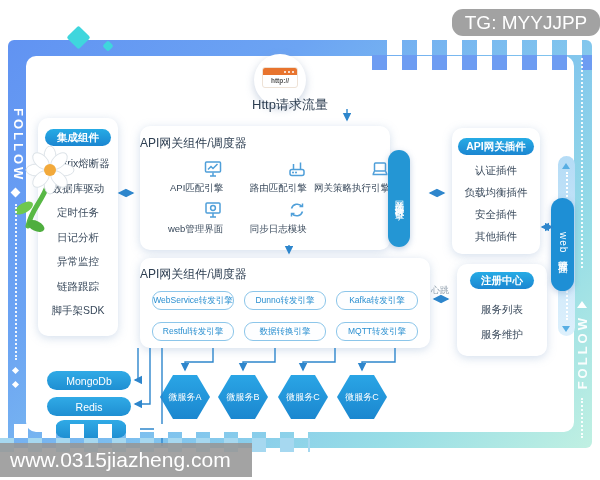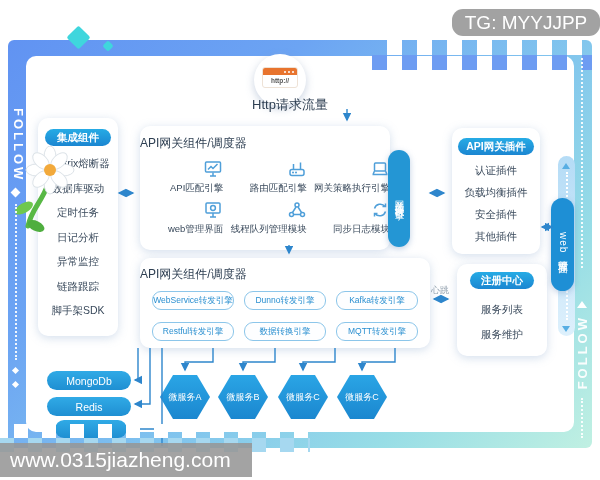--- a/index.html
+++ b/index.html
@@ -233,31 +233,20 @@
             <rect x="3" y="3" width="14" height="10" rx="1"></rect>
             <circle cx="10" cy="8" r="2.4"></circle>
             <path d="M7,17 h6 M10,13 v4"></path>
           </g>
         </svg>
         <span class="mlabel">web管理界面</span>
       </div>
       <div class="mod">
         <svg class="mico" viewBox="0 0 20 20">
           <g stroke="#4f9fd9" stroke-width="1.5" fill="none">
-            <circle cx="10" cy="5" r="2"></circle>
-            <circle cx="4.5" cy="14.5" r="2"></circle>
-            <circle cx="15.5" cy="14.5" r="2"></circle>
-            <path d="M9,7 L5.5,12.5 M11,7 L14.5,12.5 M6.5,14.5 h7"></path>
-          </g>
-        </svg>
-        <span class="mlabel">线程队列管理模块</span>
-      </div>
-      <div class="mod">
-        <svg class="mico" viewBox="0 0 20 20">
-          <g stroke="#4f9fd9" stroke-width="1.5" fill="none">
             <path d="M4.5,8.5 a6,6 0 0 1 10.5,-2"></path>
             <path d="M15.5,11.5 a6,6 0 0 1 -10.5,2"></path>
             <path d="M15.5,3.5 v3 h-3"></path>
             <path d="M4.5,16.5 v-3 h3"></path>
           </g>
         </svg>
         <span class="mlabel">同步日志模块</span>
       </div>
     </div>
   </div>

